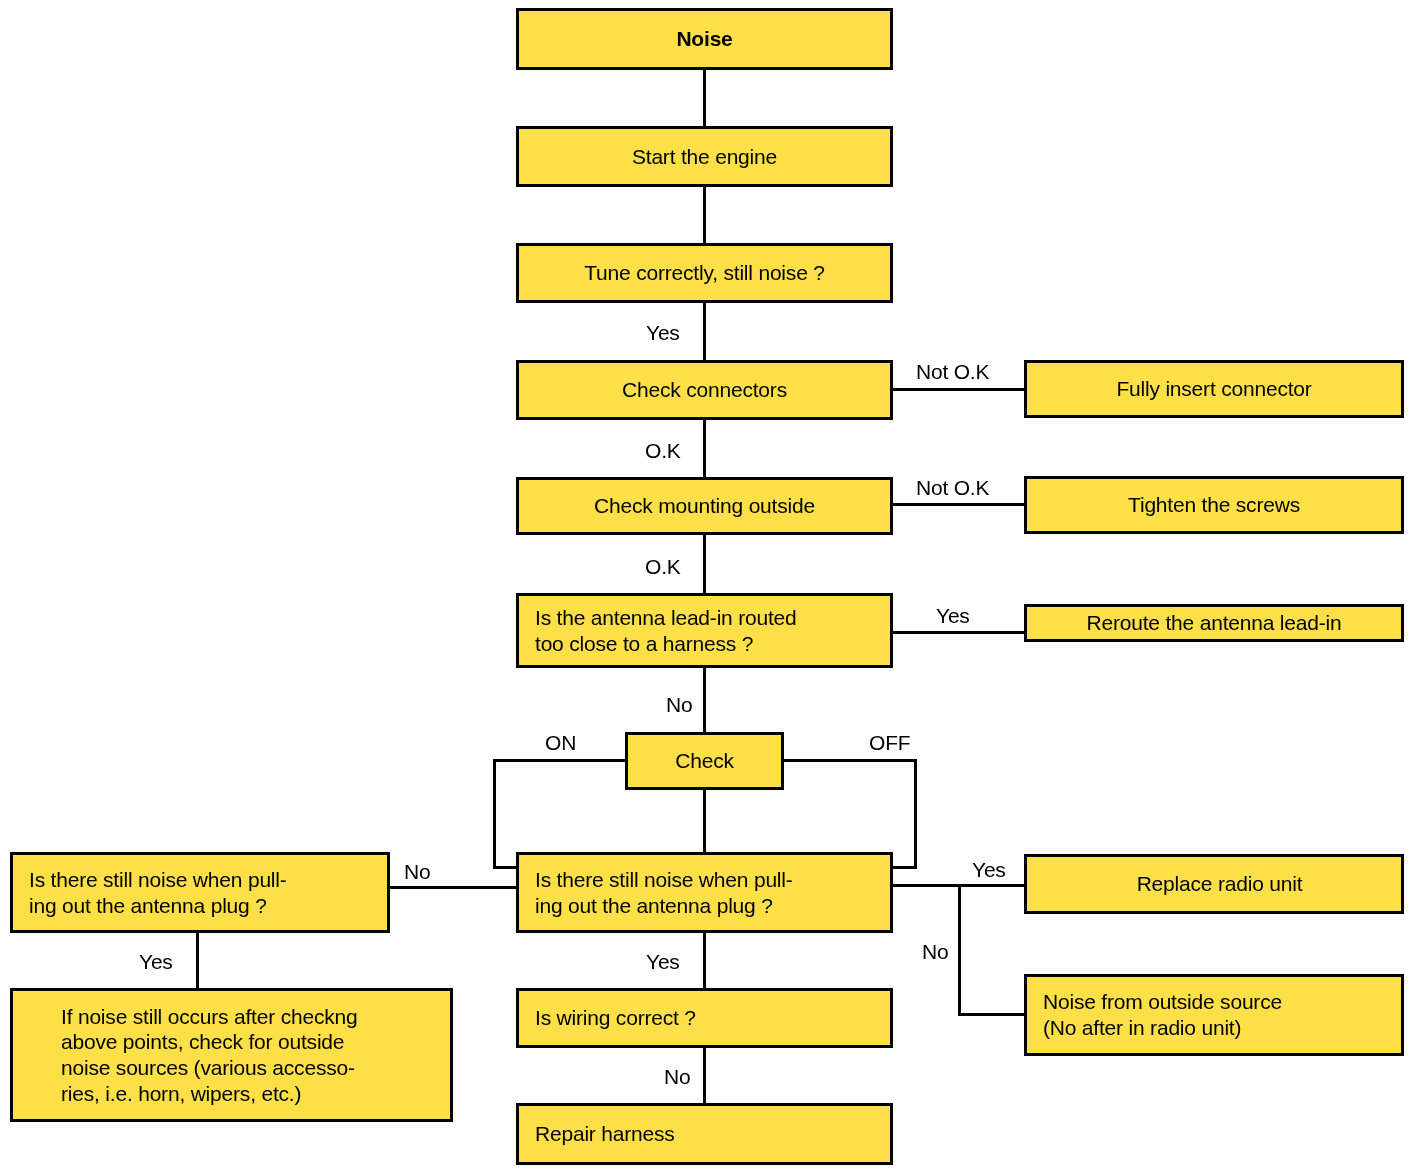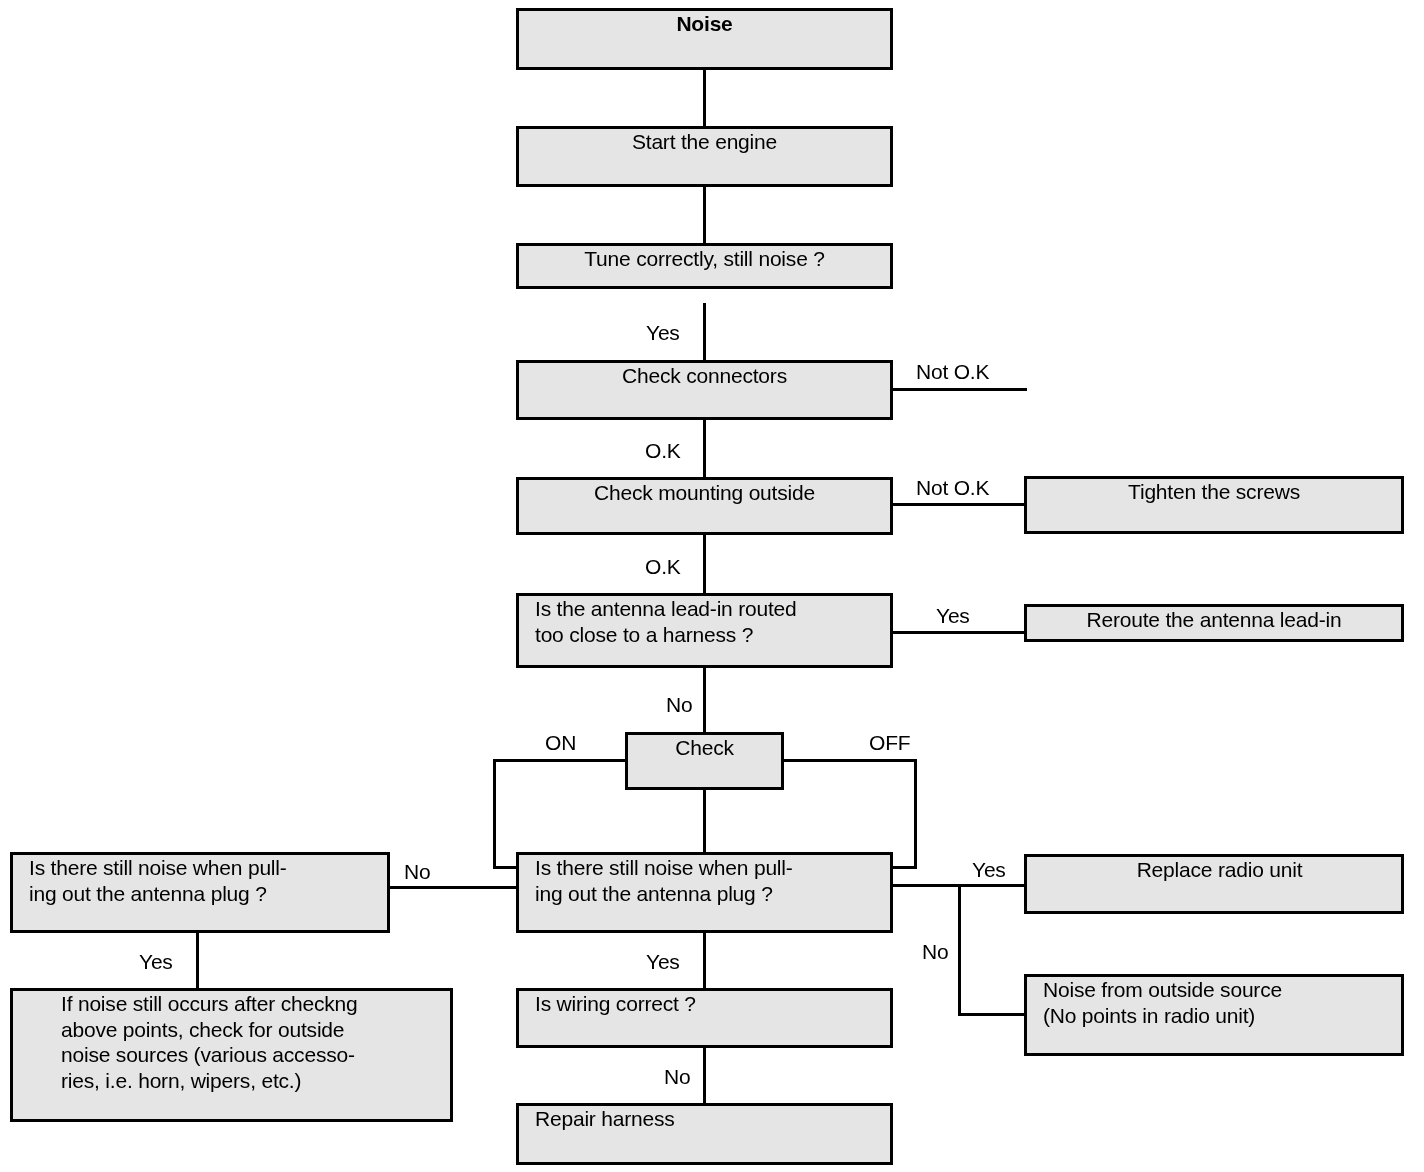--- a/index.html
+++ b/index.html
@@ -13,22 +13,23 @@
     height: 1172px;
     background: #ffffff;
     font-family: "Liberation Sans", sans-serif;
     color: #000000;
     overflow: hidden;
   }
   .node {
     position: absolute;
     box-sizing: border-box;
     border: 3px solid #000000;
-    background: #e5e5e5;
+    background: #fde047;
     display: flex;
+    align-items: center;
     font-size: 21px;
     line-height: 1.22;
     letter-spacing: -0.2px;
     z-index: 3;
   }
   .node.center-text {
     justify-content: center;
     text-align: center;
   }
   .node.left-text {
@@ -123,28 +124,31 @@
   <div class="elabel" style="left:664px; top:1066px;">No</div>
 
   <div class="node center-text bold" style="left:516px; top:8px; width:377px; height:62px;">
     <span class="txt">Noise</span>
   </div>
 
   <div class="node center-text" style="left:516px; top:126px; width:377px; height:61px;">
     <span class="txt">Start the engine</span>
   </div>
 
-  <div class="node center-text" style="left:516px; top:243px; width:377px; height:46px;">
+  <div class="node center-text" style="left:516px; top:243px; width:377px; height:60px;">
     <span class="txt">Tune correctly, still noise ?</span>
   </div>
 
   <div class="node center-text" style="left:516px; top:360px; width:377px; height:60px;">
     <span class="txt">Check connectors</span>
   </div>
 
+  <div class="node center-text" style="left:1024px; top:360px; width:380px; height:58px;">
+    <span class="txt">Fully insert connector</span>
+  </div>
 
   <div class="node center-text" style="left:516px; top:477px; width:377px; height:58px;">
     <span class="txt">Check mounting outside</span>
   </div>
 
   <div class="node center-text" style="left:1024px; top:476px; width:380px; height:58px;">
     <span class="txt">Tighten the screws</span>
   </div>
 
   <div class="node left-text" style="left:516px; top:593px; width:377px; height:75px;">
@@ -169,21 +173,21 @@
     <span class="txt">Is there still noise when pull-
 ing out the antenna plug ?</span>
   </div>
 
   <div class="node center-text" style="left:1024px; top:854px; width:380px; height:60px;padding-left:11px;">
     <span class="txt">Replace radio unit</span>
   </div>
 
   <div class="node left-text" style="left:1024px; top:974px; width:380px; height:82px;">
     <span class="txt">Noise from outside source
-(No points in radio unit)</span>
+(No after in radio unit)</span>
   </div>
 
   <div class="node left-text" style="left:10px; top:988px; width:443px; height:134px;padding-left:48px;">
     <span class="txt">If noise still occurs after checkng
 above points, check for outside
 noise sources (various accesso-
 ries, i.e. horn, wipers, etc.)</span>
   </div>
 
   <div class="node left-text" style="left:516px; top:988px; width:377px; height:60px;">

